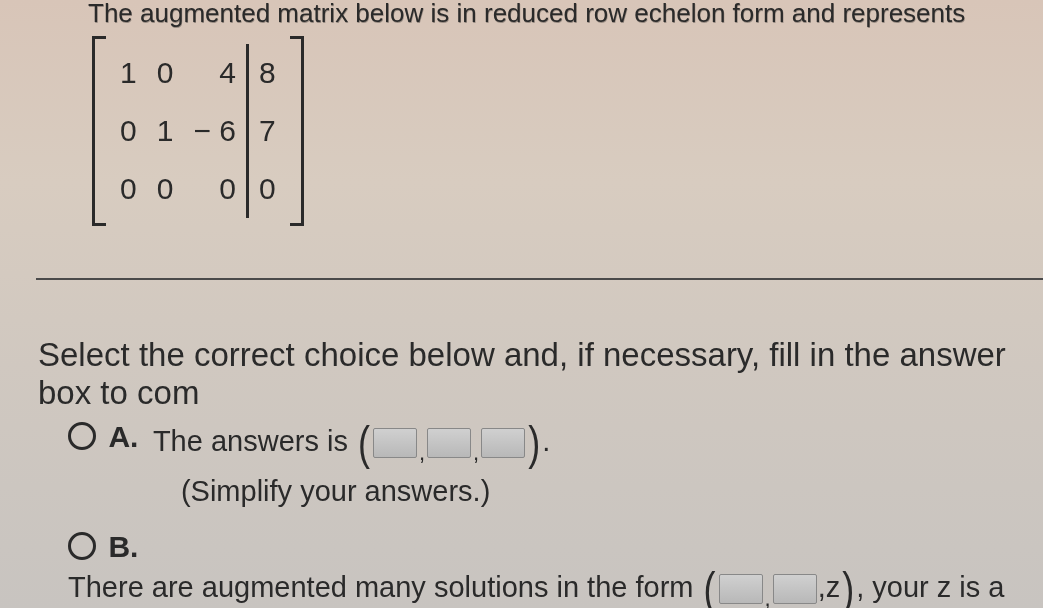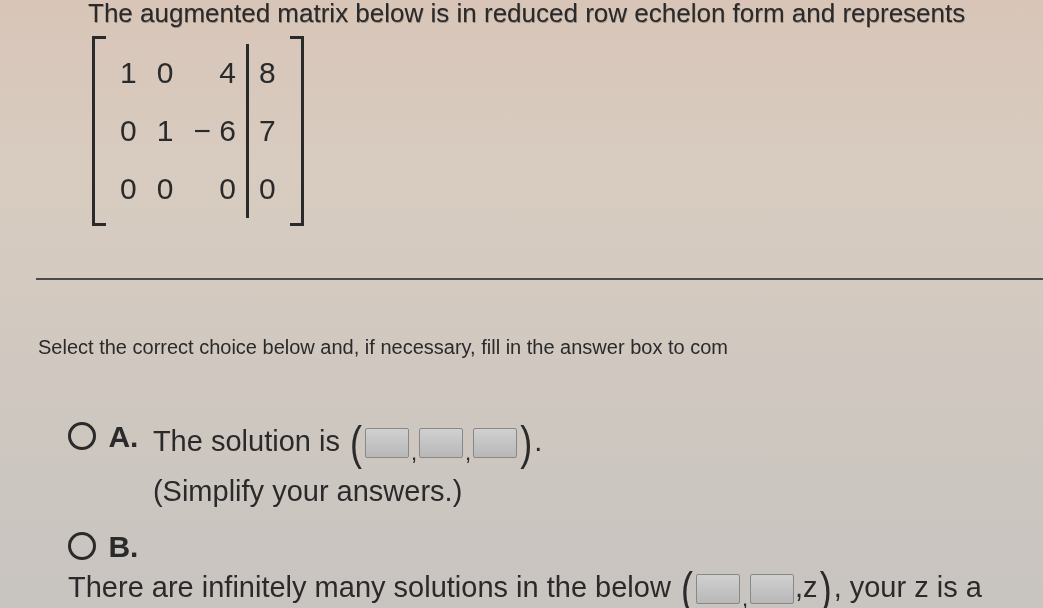--- a/index.html
+++ b/index.html
@@ -67,21 +67,21 @@
       top: 278px;
       left: 36px;
       right: 0;
       height: 2px;
       background: #4a4a4a;
     }
     .instruction {
       position: absolute;
       top: 336px;
       left: 38px;
-      font-size: 20px;
+      font-size: 33px;
       color: #2a2a2a;
     }
     .option {
       position: absolute;
       left: 68px;
       right: 0;
     }
     .option-a {
       top: 418px;
     }
@@ -131,20 +131,21 @@
     }
     .comma {
       vertical-align: bottom;
       font-size: 22px;
       display: inline-block;
       margin: 0 1px;
     }
     .simplify {
       display: block;
       margin-top: 3px;
+      margin-left: 28px;
     }
   </style>
 </head>
 <body>
 
 <div class="top-text">The augmented matrix below is in reduced row echelon form and represents</div>
 
 <div class="matrix-wrap">
   <div class="matrix">
     <span class="bracket-left"></span>
@@ -175,25 +176,25 @@
 </div>
 
 <div class="divider"></div>
 
 <div class="instruction">Select the correct choice below and, if necessary, fill in the answer box to com</div>
 
 <div class="option option-a">
   <span class="radio"></span>
   <span class="opt-label">A.</span>
   <span class="opt-body">
-    <span>The solution is </span><span class="big-open">(</span><span class="answer-box"></span><span class="comma">,</span><span class="answer-box"></span><span class="comma">,</span><span class="answer-box"></span><span class="big-close">)</span><span>.</span>
+    <span>The answers is </span><span class="big-open">(</span><span class="answer-box"></span><span class="comma">,</span><span class="answer-box"></span><span class="comma">,</span><span class="answer-box"></span><span class="big-close">)</span><span>.</span>
     <span class="simplify">(Simplify your answers.)</span>
   </span>
 </div>
 
 <div class="option option-b">
   <span class="radio"></span>
   <span class="opt-label">B.</span>
   <span class="opt-body">
-    <span>There are infinitely many solutions in the below </span><span class="big-open">(</span><span class="answer-box"></span><span class="comma">,</span><span class="answer-box"></span><span>,z</span><span class="big-close">)</span><span>, your z is a</span>
+    <span>There are augmented many solutions in the form </span><span class="big-open">(</span><span class="answer-box"></span><span class="comma">,</span><span class="answer-box"></span><span>,z</span><span class="big-close">)</span><span>, your z is a</span>
     
   </span>
 </div>
 
 </body></html>

